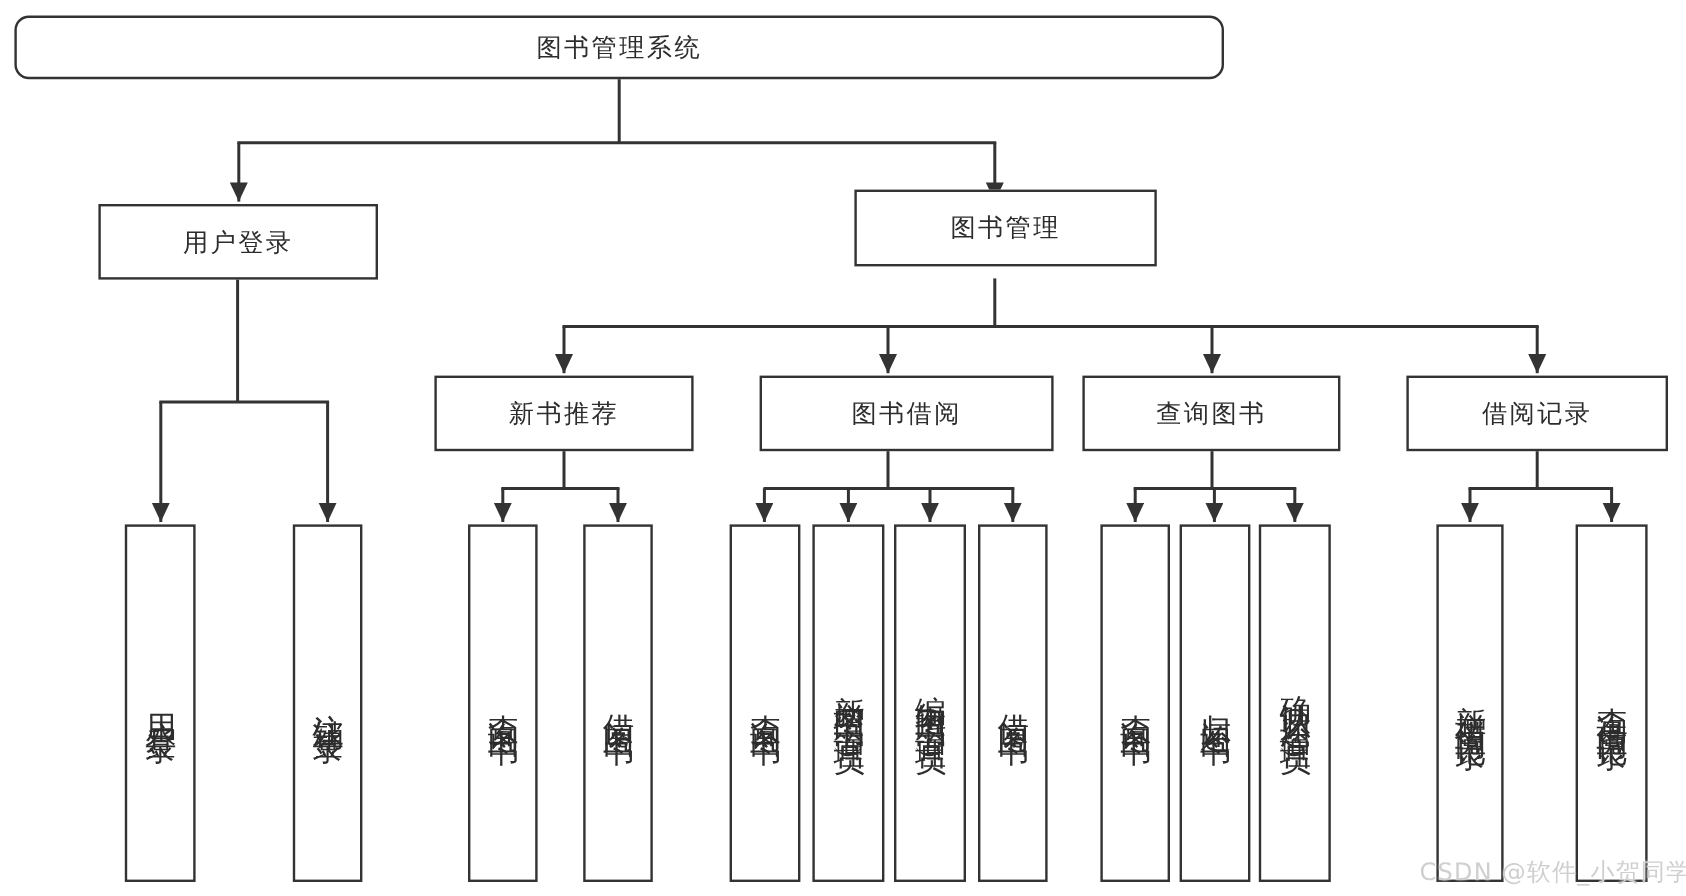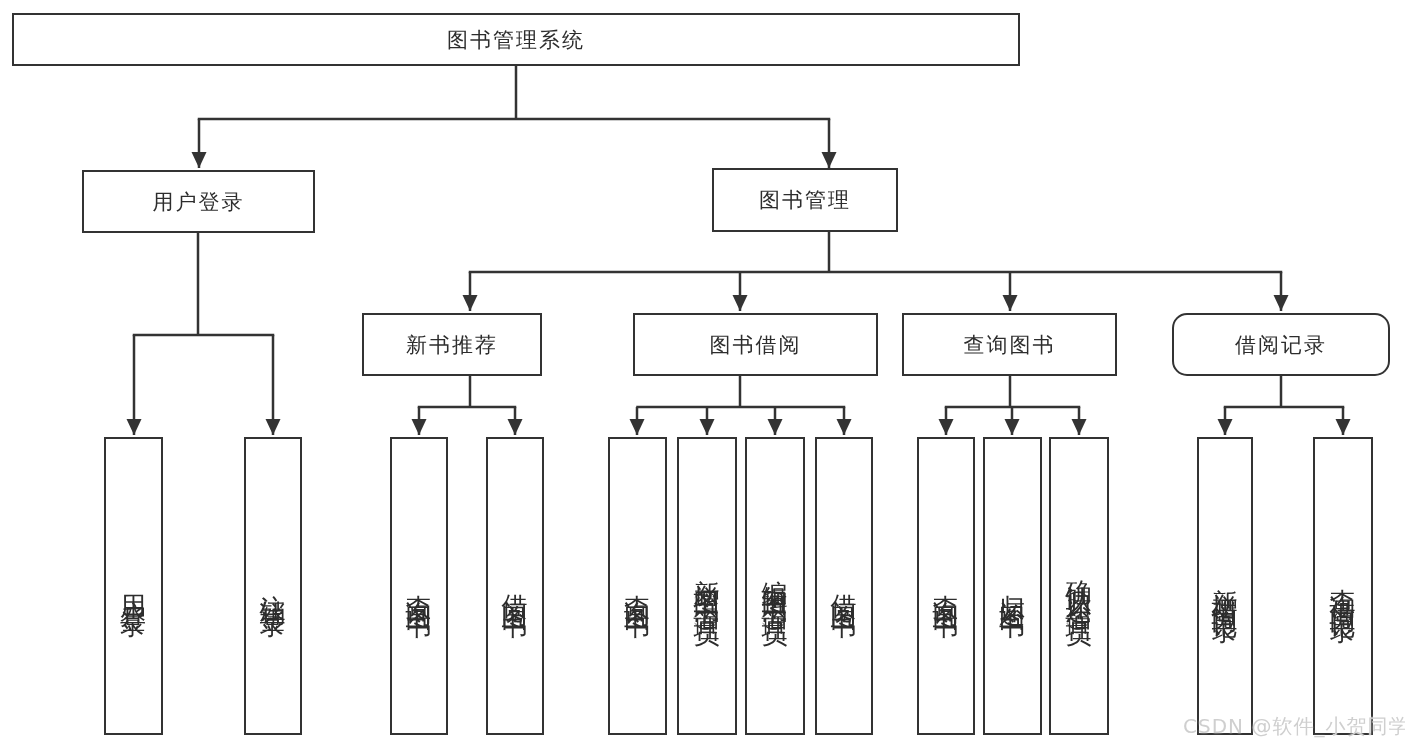--- a/index.html
+++ b/index.html
@@ -90,29 +90,29 @@
       <line x1="1012" y1="407" x2="1012" y2="435" marker-end="url(#arw)"></line>
       <line x1="1079" y1="407" x2="1079" y2="435" marker-end="url(#arw)"></line>
 
       <line x1="1281" y1="374" x2="1281" y2="407"></line>
       <line x1="1223.75" y1="407" x2="1344.25" y2="407"></line>
       <line x1="1225" y1="407" x2="1225" y2="435" marker-end="url(#arw)"></line>
       <line x1="1343" y1="407" x2="1343" y2="435" marker-end="url(#arw)"></line>
     </g>
   </svg>
 
-  <div class="node h" style="left:12px; top:13px; width:1008px; height:53px;">图书管理系统</div>
+  <div class="node h" style="left:12px; top:13px; width:1008px; height:53px;border-radius:12px;">图书管理系统</div>
 
   <div class="node h" style="left:82px; top:170px; width:233px; height:63px;">用户登录</div>
-  <div class="node h" style="left:712px; top:168px; width:186px; height:64px;">图书管理</div>
+  <div class="node h" style="left:712px; top:158px; width:252px; height:64px;">图书管理</div>
 
-  <div class="node h" style="left:362px; top:313px; width:180px; height:63px;">新书推荐</div>
+  <div class="node h" style="left:362px; top:313px; width:216px; height:63px;">新书推荐</div>
   <div class="node h" style="left:633px; top:313px; width:245px; height:63px;">图书借阅</div>
   <div class="node h" style="left:902px; top:313px; width:215px; height:63px;">查询图书</div>
-  <div class="node h" style="left:1172px; top:313px; width:218px; height:63px;border-radius:15px;">借阅记录</div>
+  <div class="node h" style="left:1172px; top:313px; width:218px; height:63px;">借阅记录</div>
 
   <div class="node v" style="left:104px; top:437px; width:59px; height:298px;">用户登录</div>
   <div class="node v" style="left:244px; top:437px; width:58px; height:298px;">注销登录</div>
 
   <div class="node v" style="left:390px; top:437px; width:58px; height:298px;">查询图书</div>
   <div class="node v" style="left:486px; top:437px; width:58px; height:298px;">借阅图书</div>
 
   <div class="node v" style="left:608px; top:437px; width:59px; height:298px;">查询图书</div>
   <div class="node v" style="left:677px; top:437px; width:60px; height:298px;">新增图书（管理员）</div>
   <div class="node v" style="left:745px; top:437px; width:60px; height:298px;">编辑图书（管理员）</div>

